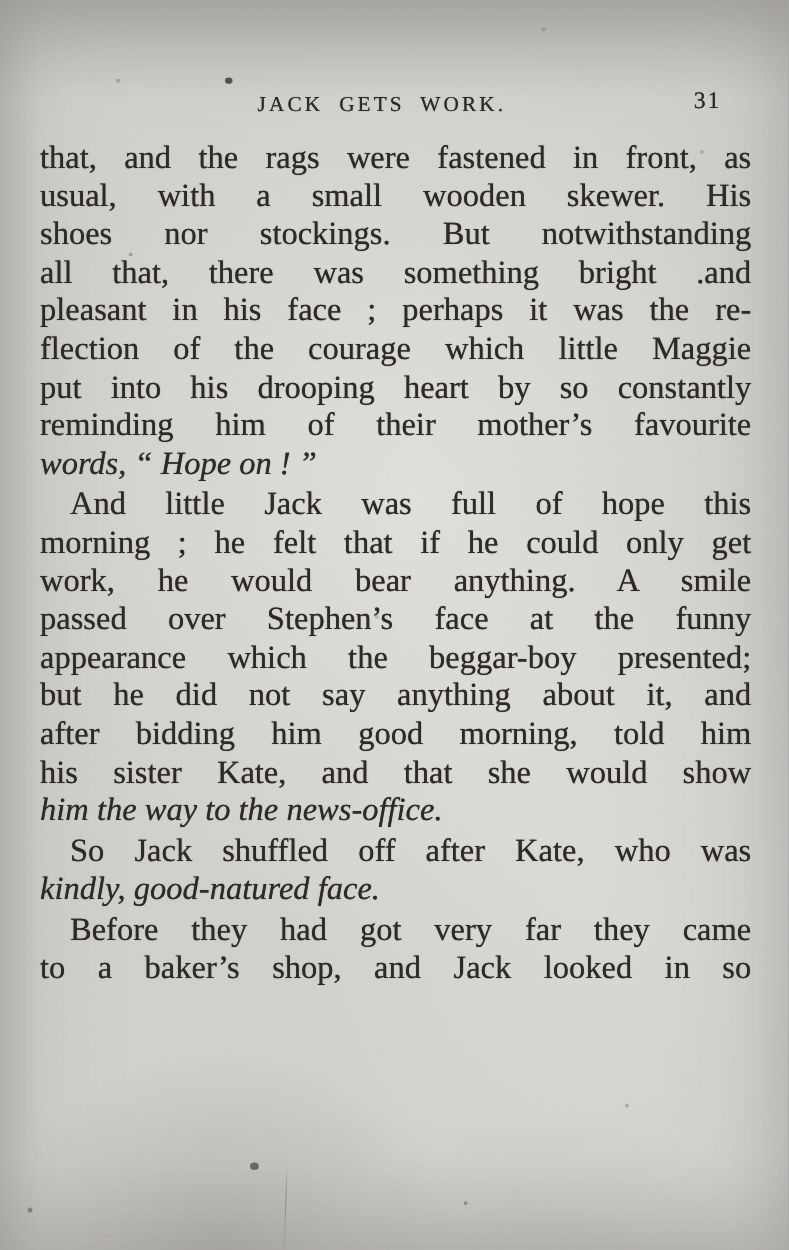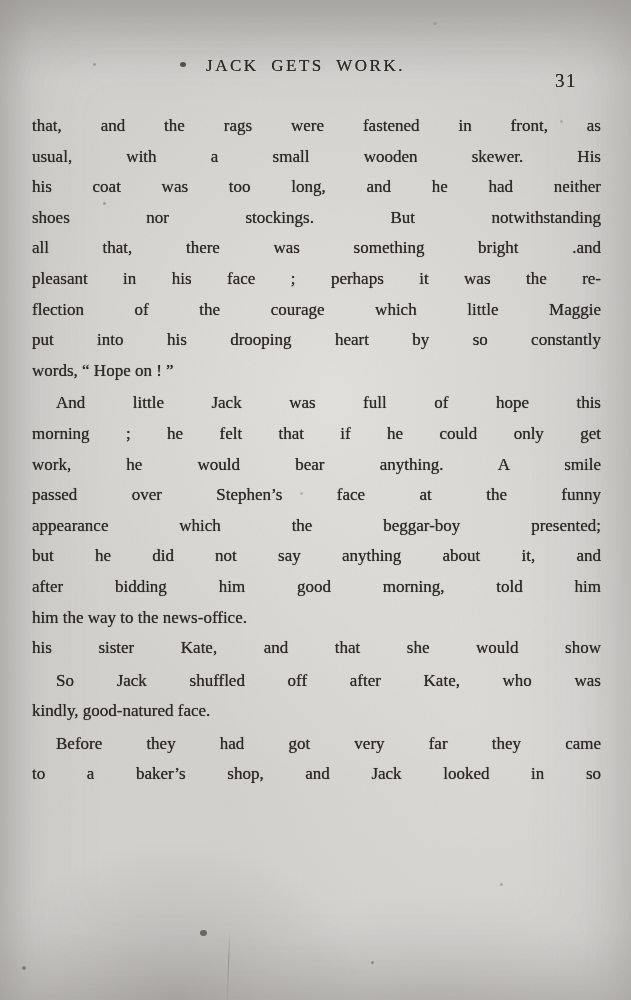--- a/index.html
+++ b/index.html
@@ -14,72 +14,72 @@
       radial-gradient(28% 13% at 70% 102%, rgba(150,147,142,.22), rgba(150,147,142,0) 100%),
       linear-gradient(180deg, rgba(166,164,160,.50), rgba(166,164,160,0) 8%),
       linear-gradient(0deg,   rgba(175,173,168,.30), rgba(175,173,168,0) 7%),
       linear-gradient(90deg,  rgba(170,168,163,.32), rgba(170,168,163,0) 5%),
       linear-gradient(270deg, rgba(202,200,196,.25), rgba(202,200,196,0) 6%),
       var(--paper);
   }
   .vignette{position:absolute;inset:0;pointer-events:none;
     box-shadow: inset 0 0 95px rgba(112,110,106,.26), inset 0 22px 45px rgba(128,126,122,.22);}
   .running-header{
-    position:absolute;top:56px;left:0;width:100%;box-sizing:border-box;padding-right:20px;
+    position:absolute;top:74px;left:0;width:100%;box-sizing:border-box;padding-right:20px;
     text-align:center;font-size:17px;letter-spacing:2.5px;word-spacing:6px;
     color:var(--ink);text-shadow:0 0 .6px rgba(42,39,36,.8);
   }
   .page-number{
     position:absolute;top:70px;right:54px;font-size:19px;letter-spacing:1.5px;
     color:var(--ink);text-shadow:0 0 .6px rgba(42,39,36,.8);
   }
   .body-text{
     position:absolute;top:111px;left:32px;width:569px;
-    font-size:17px;line-height:30.6px;color:var(--ink);
+    font-size:26px;line-height:30.6px;color:var(--ink);
     text-shadow:0 0 .7px rgba(42,39,36,.85);
     filter:blur(.2px);
   }
   .line{text-align:justify;text-align-last:justify;}
-  .line.last{text-align:center;text-align-last:left;}
+  .line.last{text-align:center;text-align-last:left;font-style:italic;}
   .line.ind{text-indent:24px;margin-top:2px;}
   .speck{position:absolute;border-radius:50%;pointer-events:none;}
   .scratch{position:absolute;left:228px;top:930px;width:1px;height:70px;
     transform:rotate(2deg);pointer-events:none;
     background:linear-gradient(to bottom, rgba(100,97,92,0), rgba(100,97,92,.45) 40%, rgba(100,97,92,.08));}
   .noise{position:absolute;inset:0;pointer-events:none;}
 </style>
 </head>
 <body>
 
 <div class="page">
 
   <div class="vignette"></div>
 
   <div class="running-header">JACK GETS WORK.</div>
   <div class="page-number">31</div>
 
   <div class="body-text">
     <div class="line">that, and the rags were fastened in front, as</div>
     <div class="line">usual, with a small wooden skewer. His</div>
-    <div class="line">his coat was too long, and he had neither</div>
     <div class="line">shoes nor stockings. But notwithstanding</div>
     <div class="line">all that, there was something bright .and</div>
     <div class="line">pleasant in his face ; perhaps it was the re-</div>
     <div class="line">flection of the courage which little Maggie</div>
     <div class="line">put into his drooping heart by so constantly</div>
+    <div class="line">reminding him of their mother’s favourite</div>
     <div class="line last">words, “ Hope on ! ”</div>
     <div class="line ind">And little Jack was full of hope this</div>
     <div class="line">morning ; he felt that if he could only get</div>
     <div class="line">work, he would bear anything. A smile</div>
     <div class="line">passed over Stephen’s face at the funny</div>
     <div class="line">appearance which the beggar-boy presented;</div>
     <div class="line">but he did not say anything about it, and</div>
     <div class="line">after bidding him good morning, told him</div>
+    <div class="line">his sister Kate, and that she would show</div>
     <div class="line last">him the way to the news-office.</div>
-    <div class="line">his sister Kate, and that she would show</div>
     <div class="line ind">So Jack shuffled off after Kate, who was</div>
     <div class="line last">kindly, good-natured face.</div>
     <div class="line ind">Before they had got very far they came</div>
     <div class="line">to a baker’s shop, and Jack looked in so</div>
   </div>
 
   <div class="speck" style="left:180px;top:62px;width:6px;height:5px;background:rgba(40,37,33,.75);"></div>
   <div class="speck" style="left:93px;top:63px;width:3px;height:3px;background:rgba(60,57,53,.30);"></div>
   <div class="speck" style="left:103px;top:202px;width:3px;height:3px;background:rgba(60,57,53,.35);"></div>
   <div class="speck" style="left:200px;top:930px;width:7px;height:6px;background:rgba(45,42,38,.60);"></div>

